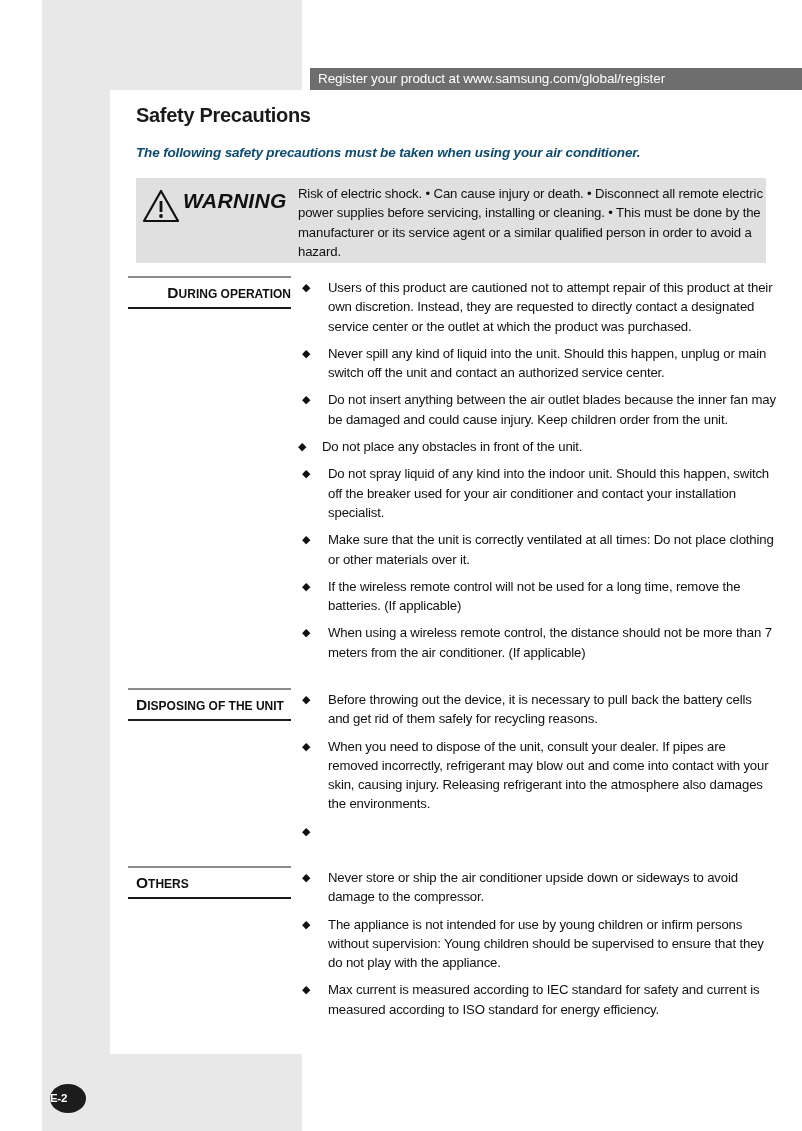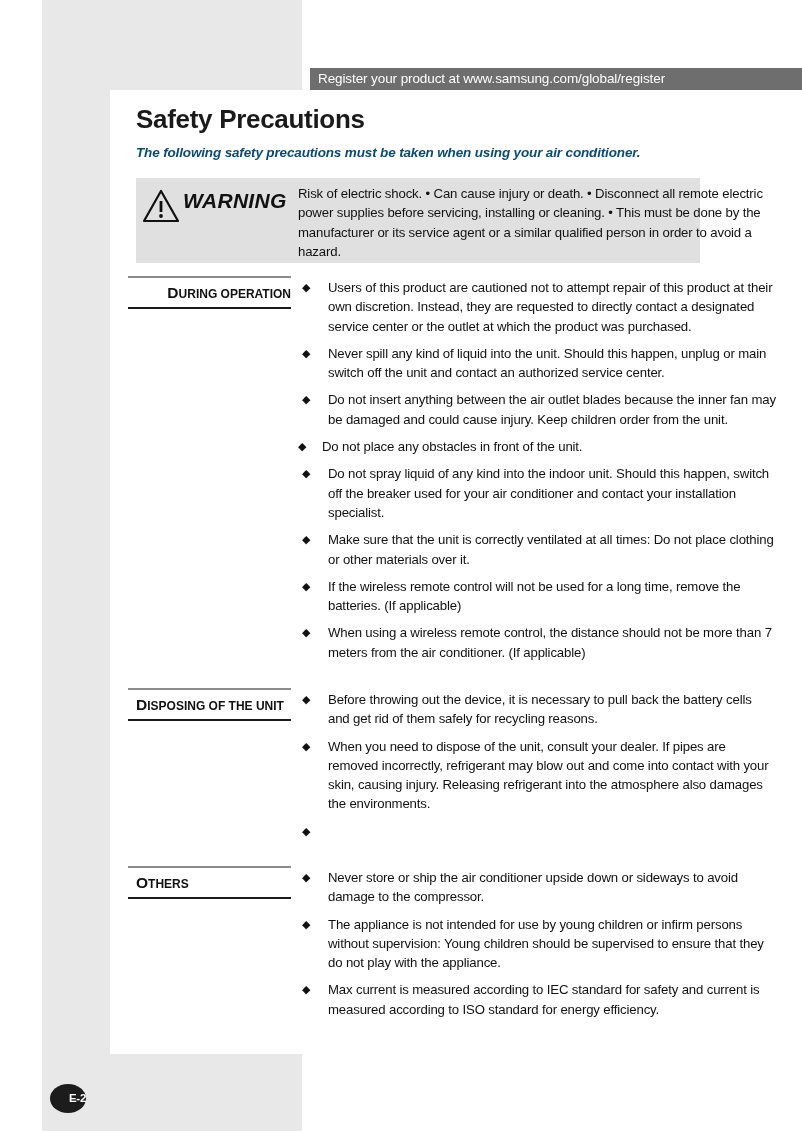--- a/index.html
+++ b/index.html
@@ -67,42 +67,42 @@
     box-sizing: border-box;
     white-space: nowrap;
     letter-spacing: -0.1px;
   }
 
   
   .page-title {
     position: absolute;
     left: 136px;
     top: 104px;
-    font-size: 26px;
+    font-size: 20px;
     font-weight: bold;
     color: #1a1a1a;
     letter-spacing: -0.3px;
   }
   .page-subtitle {
     position: absolute;
     left: 136px;
     top: 145px;
     font-size: 13.5px;
     font-weight: bold;
     font-style: italic;
     color: #0c4a6e;
     letter-spacing: -0.15px;
   }
 
   
   .warning-box {
     position: absolute;
     left: 136px;
     top: 178px;
-    width: 564px;
+    width: 630px;
     height: 85px;
     background: #e0e0e0;
   }
   .warning-left {
     position: absolute;
     left: 0;
     top: 0;
     width: 162px;
     height: 85px;
   }
@@ -198,21 +198,21 @@
     position: absolute;
     left: 50px;
     top: 1084px;
     width: 36px;
     height: 29px;
     border-radius: 50%;
     background: #1c1c1c;
     color: #ffffff;
     font-size: 11.5px;
     font-weight: bold;
-    text-align: right;
+    text-align: left;
     line-height: 29px;
     letter-spacing: -0.3px;
   }
 </style>
 </head>
 <body>
 
 <div class="gray-top-block"></div>
 <div class="gray-left-strip"></div>
 <div class="gray-bottom-block"></div>

